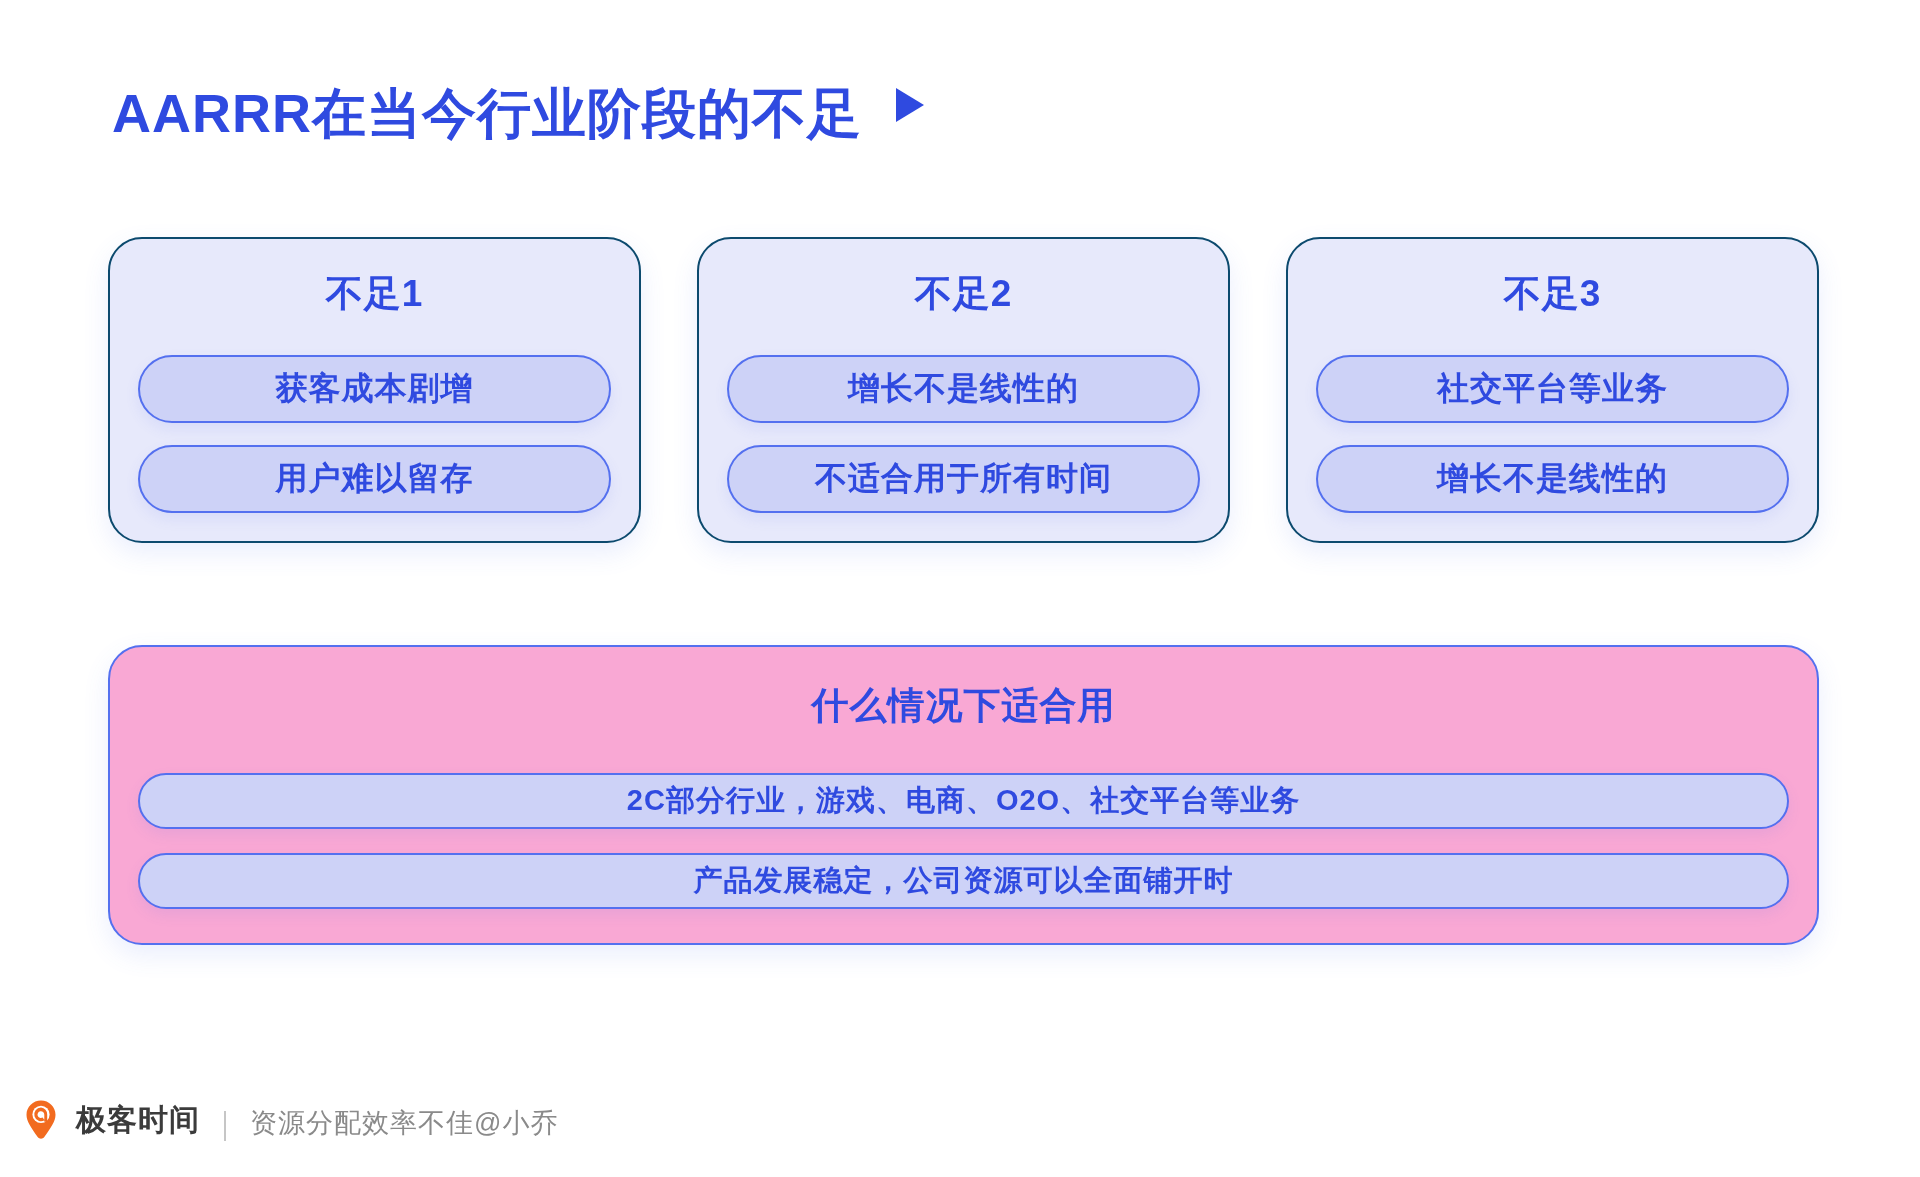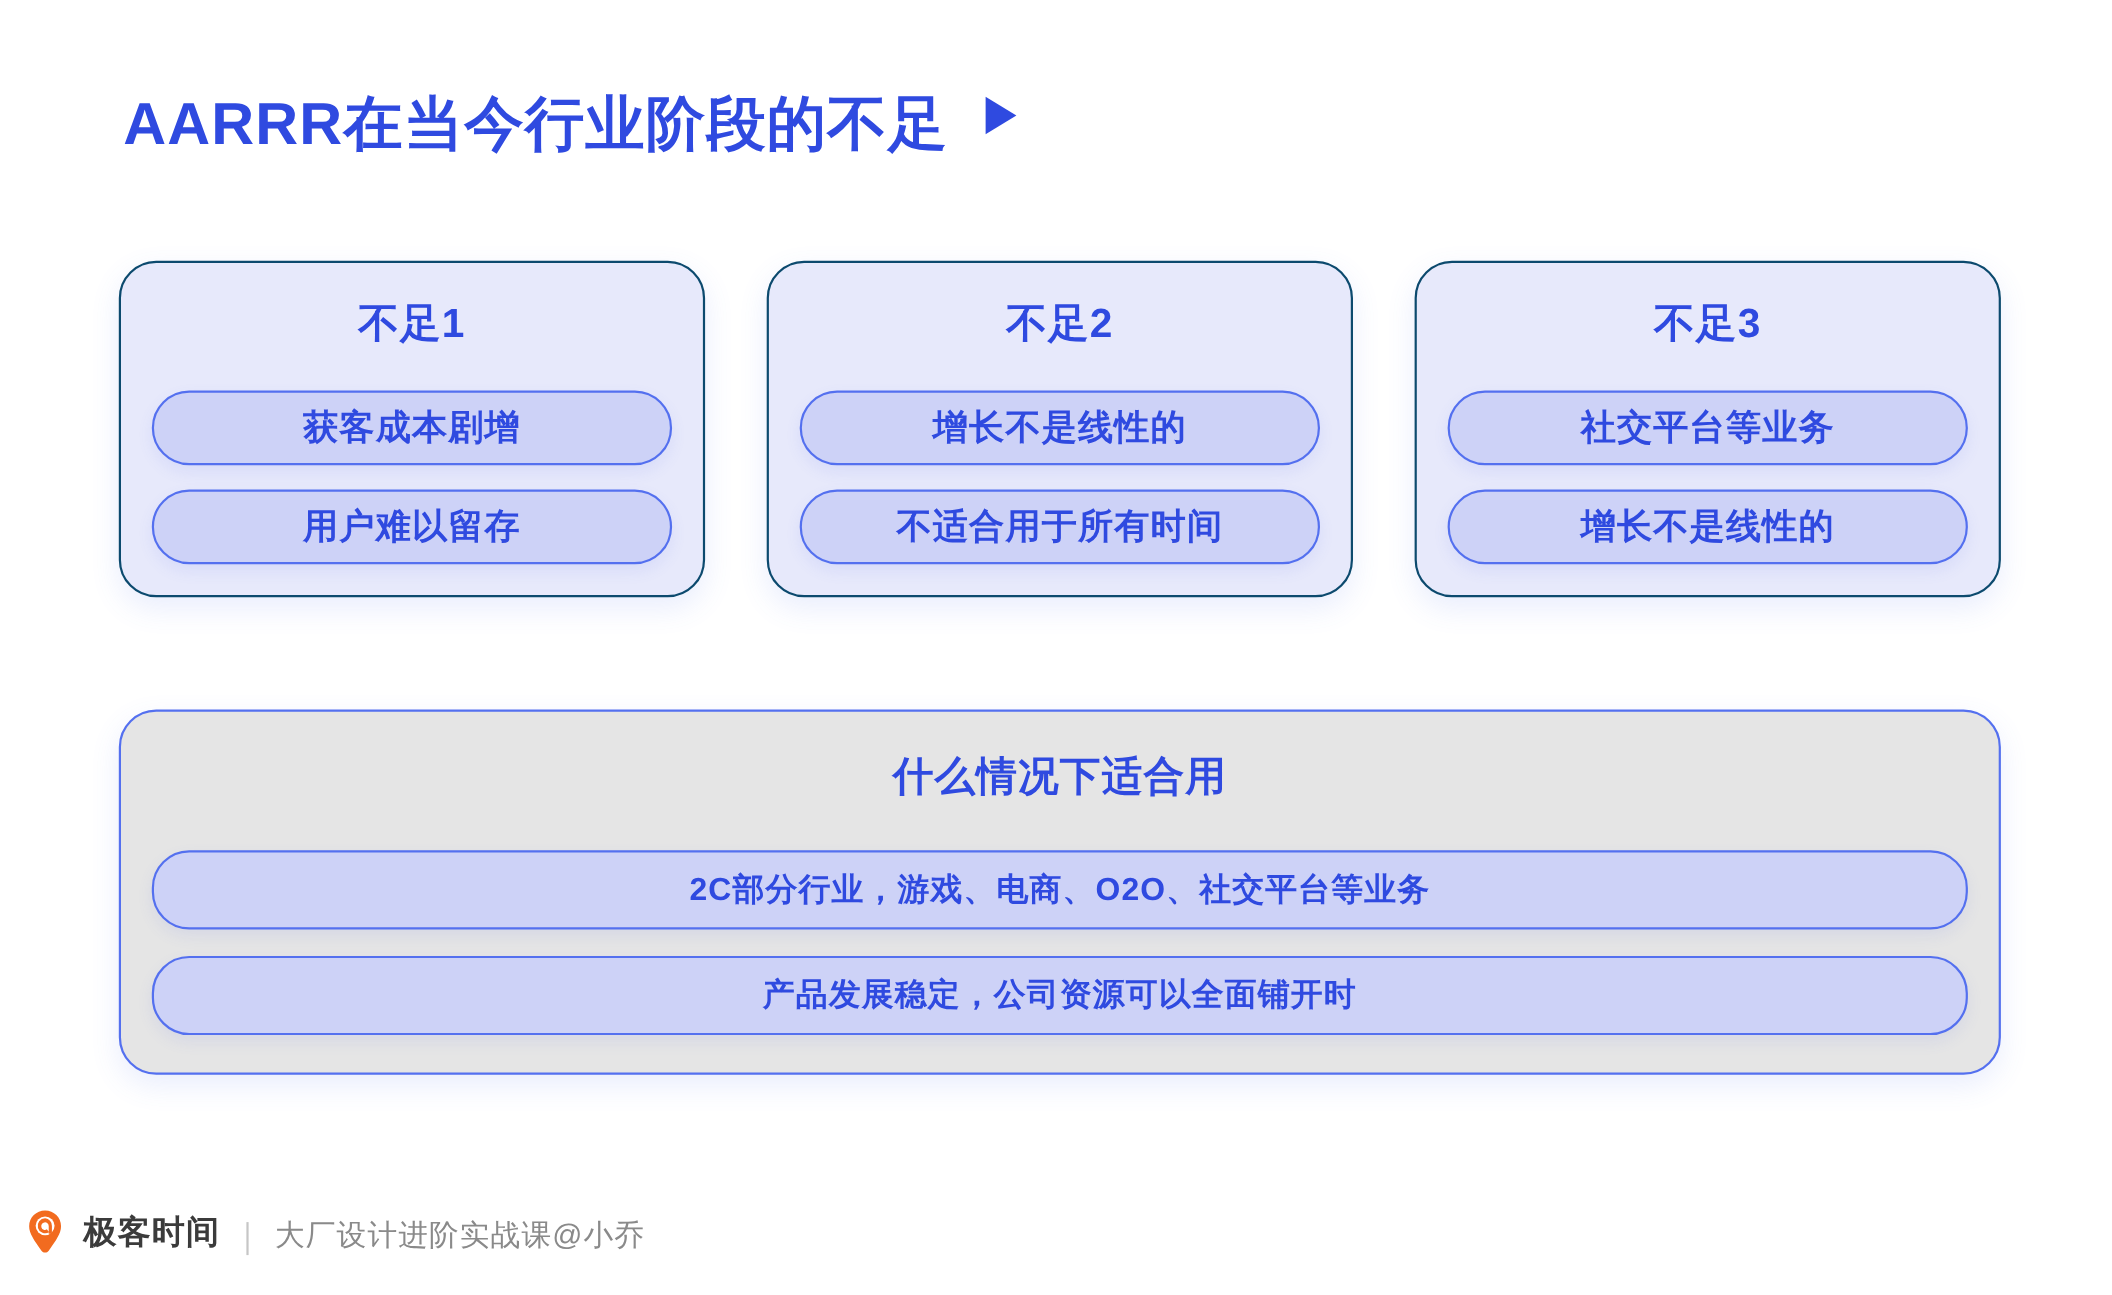--- a/index.html
+++ b/index.html
@@ -88,32 +88,32 @@
     box-shadow: 0 6px 14px rgba(84,112,239,0.10);
   }
   .pill:last-child { margin-bottom: 0; }
 
   
   .wide-card {
     position: absolute;
     left: 108px;
     top: 645px;
     width: 1711px;
-    background: #e5e5e5;
+    background: #f9a8d4;
     border: 2px solid #5470ef;
     border-radius: 34px;
     padding: 34px 28px 34px 28px;
     display: flex;
     flex-direction: column;
     align-items: center;
     box-shadow: 0 10px 26px rgba(84,112,239,0.12);
   }
   .wide-card .card-title { margin-bottom: 42px; }
   .wide-card .pill {
-    height: 72px;
+    height: 56px;
     font-size: 29px;
     margin-bottom: 24px;
   }
   .wide-card .pill:last-child { margin-bottom: 0; }
 
   
   .footer {
     position: absolute;
     left: 20px;
     bottom: 36px;
@@ -187,16 +187,16 @@
   <div class="footer">
     <div class="logo-pin">
       <svg width="42" height="42" viewBox="0 0 42 42" aria-hidden="true">
         <path d="M21 1.5c-8.0 0-14.5 6.3-14.5 14.2 0 6.6 4.6 12.9 11.2 22.3 1.6 2.3 5 2.3 6.6 0C30.9 28.6 35.5 22.3 35.5 15.7 35.5 7.8 29 1.5 21 1.5z" fill="#f26b1f"></path>
         <circle cx="21" cy="15.4" r="8.6" fill="#ffffff"></circle>
         <path d="M21 8.6a6.8 6.8 0 1 0 3.6 12.6l-2.0-2.6a3.4 3.4 0 1 1 1.7-2.9v7.0h2.9v-7.1A6.8 6.8 0 0 0 21 8.6z" fill="#f26b1f"></path>
       </svg>
     </div>
     <div class="brand">极客时间</div>
     <div class="divider"></div>
-    <div class="subtitle">大厂设计进阶实战课@小乔</div>
+    <div class="subtitle">资源分配效率不佳@小乔</div>
   </div>
 
 </div>
 
 </body></html>

